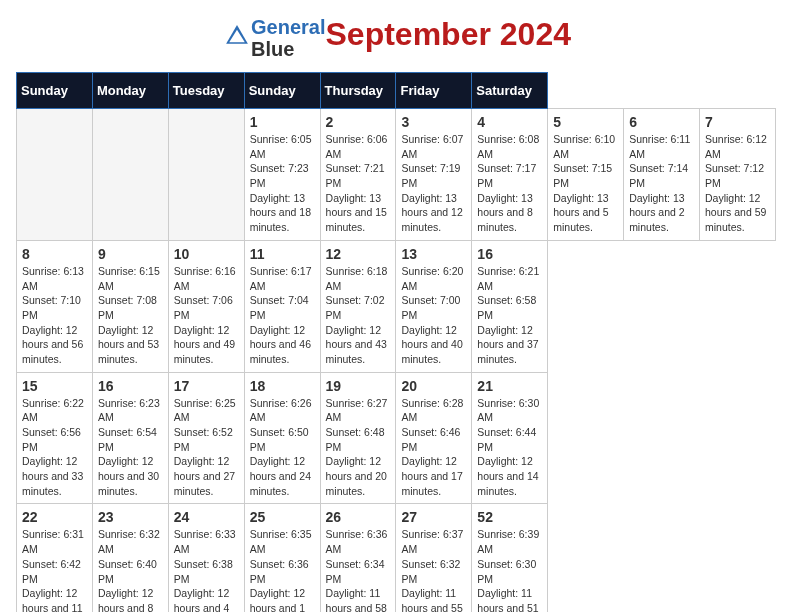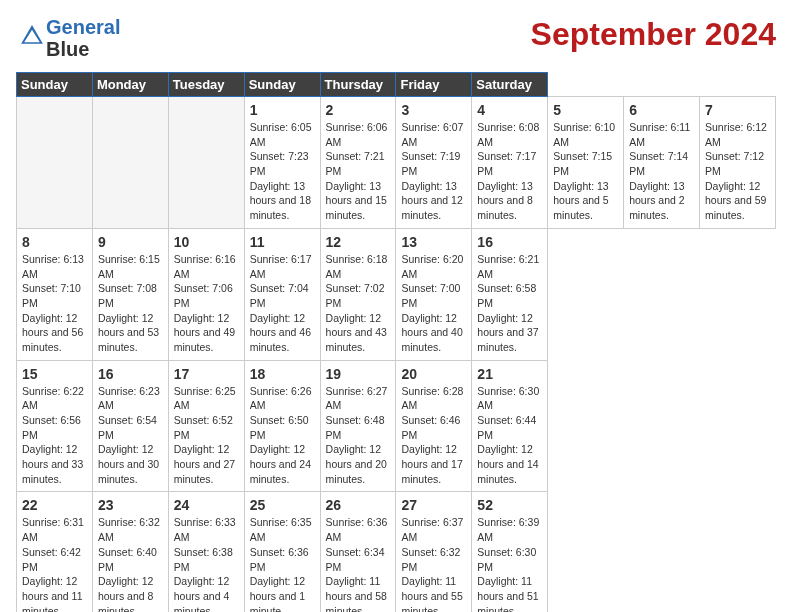--- a/index.html
+++ b/index.html
@@ -5,21 +5,21 @@
     * { box-sizing: border-box; margin: 0; padding: 0; }
     body {
       font-family: Arial, sans-serif;
       background: #fff;
       width: 792px;
       min-height: 612px;
       padding: 16px;
     }
     .header {
       display: flex;
-      justify-content: space-between;
+      justify-content: center;
       align-items: flex-start;
       margin-bottom: 12px;
     }
     .logo {
       display: flex;
       align-items: center;
     }
     .logo-icon {
       width: 28px;
       height: 28px;
@@ -36,23 +36,23 @@
     .location {
       font-size: 15px;
       color: #555;
     }
     table {
       width: 100%;
       border-collapse: collapse;
       table-layout: fixed;
     }
     th {
-      background-color: #404040;
+      background-color: #0f172a;
       color: white;
-      padding: 4px 4px;
+      padding: 10px 4px;
       font-size: 13px;
       font-weight: bold;
       text-align: left;
       border: 1px solid #2d6db5;
     }
     td {
       border: 1px solid #ccc;
       vertical-align: top;
       padding: 5px 5px;
       font-size: 11px;

